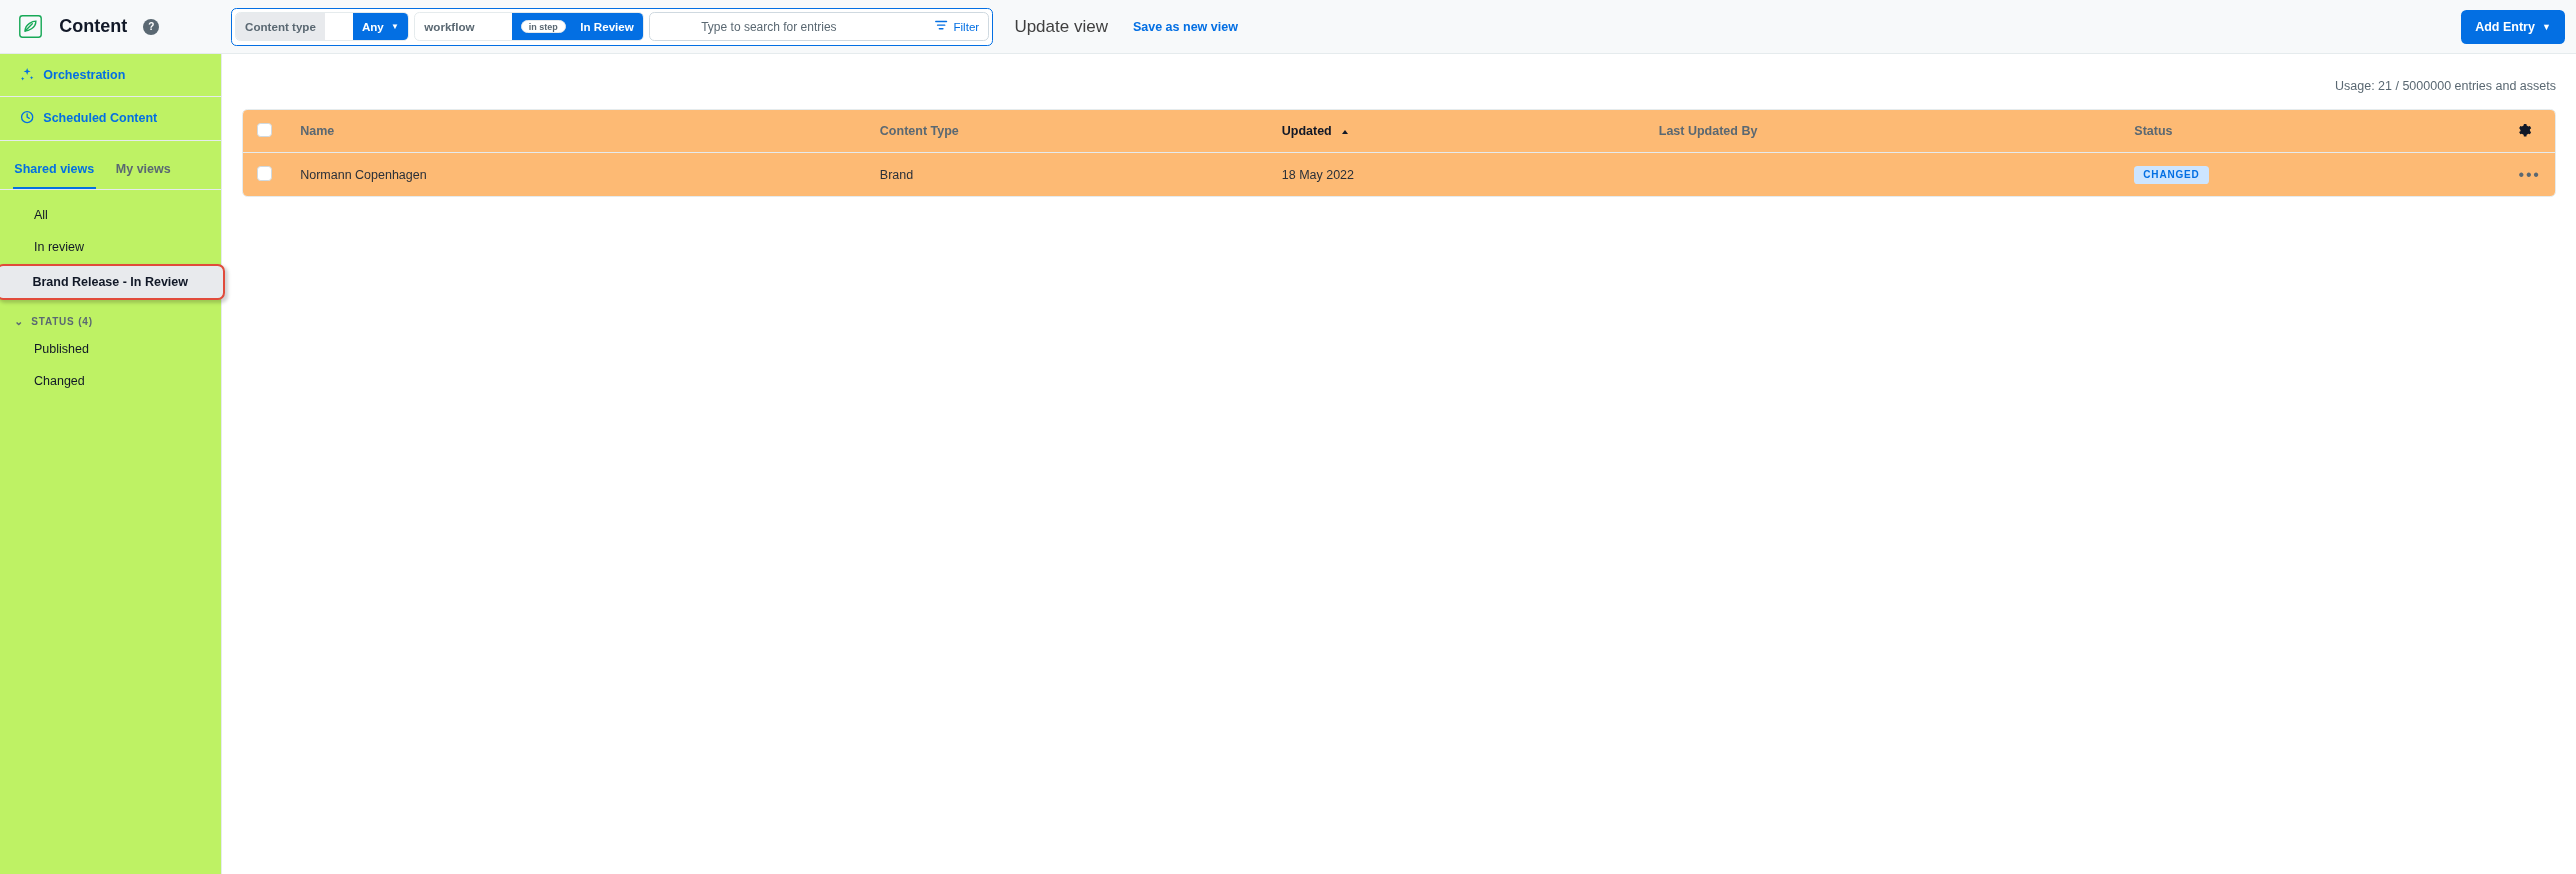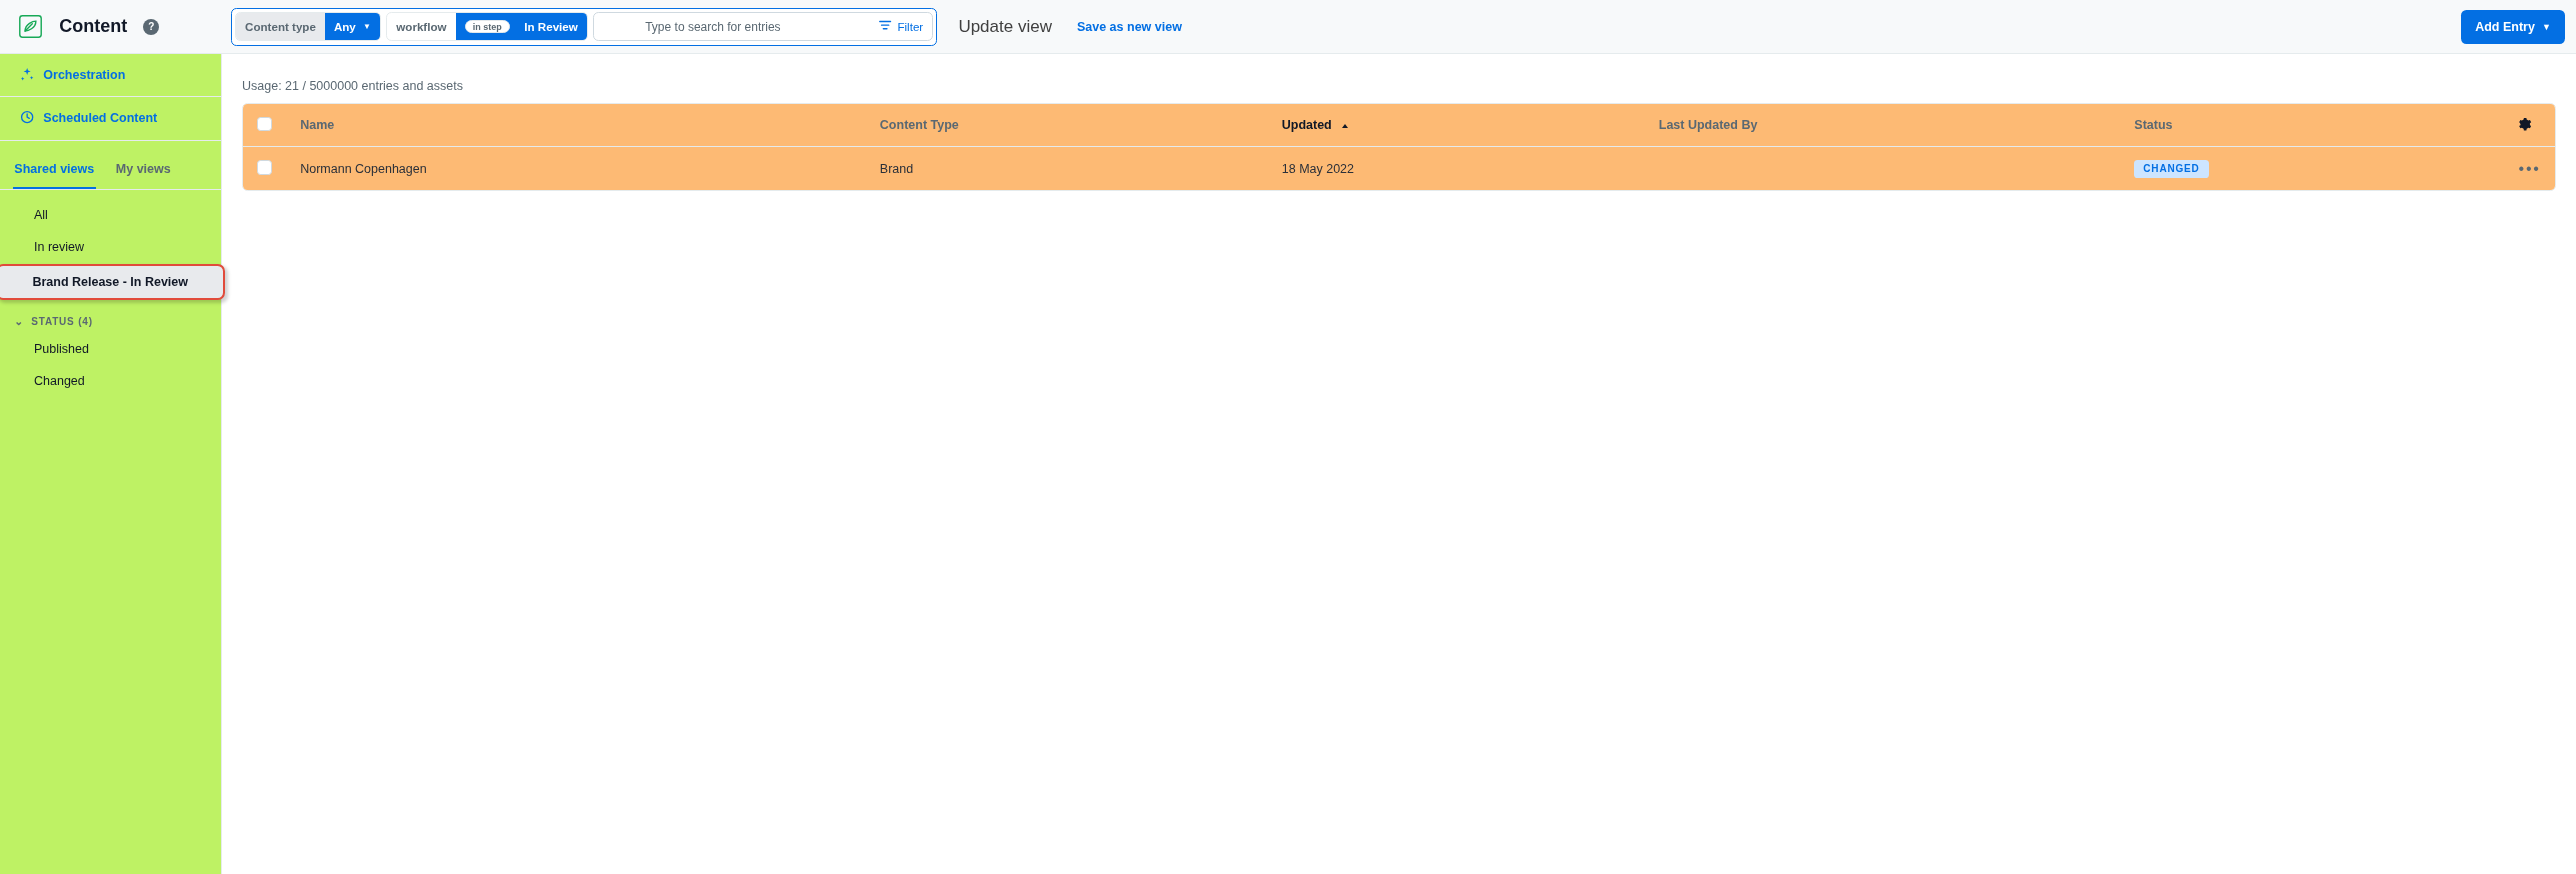--- a/index.html
+++ b/index.html
@@ -66,20 +66,21 @@
   .pill-blue {
     background: #036fe3;
     color: #fff;
     height: 100%;
     display: inline-flex;
     align-items: center;
     padding: 0 9px;
     gap: 7.2px;
     font-size: 11.6px;
     font-weight: 600;
+    margin-left: 28px;
   }
   .pill-blue .caret { font-size: 8px; }
   .pill-left-white {
     padding: 0 9px;
     height: 100%;
     display: inline-flex;
     align-items: center;
     color: #5a6872;
     font-weight: 600;
     font-size: 11.6px;
@@ -179,22 +180,22 @@
     display: flex; align-items: center; gap: 7.2px;
     padding: 9px 14.3px 5.4px 14.3px; font-size: 10px;
     font-weight: 700; letter-spacing: .08em; color: #5a6872;
     cursor: pointer;
   }
   .chevron { font-size: 10.7px; }
   .main {
     flex: 1; padding: 25px 20px 0 20px; overflow: auto;
   }
   .usage {
-    font-size: 12.5px; color: #5a6872;
-    margin-bottom: 10px;
+    text-align: right; font-size: 12.5px; color: #5a6872;
+    margin-bottom: 16px;
   }
   table.entries {
     width: 100%; border-collapse: separate; border-spacing: 0;
     border: 0.9px solid #e5ebed; border-radius: 5.4px; overflow: hidden;
     font-size: 12.5px;
   }
   table.entries th, table.entries td {
     text-align: left; padding: 12.5px 14.3px;
     background: #fdba74;
   }

